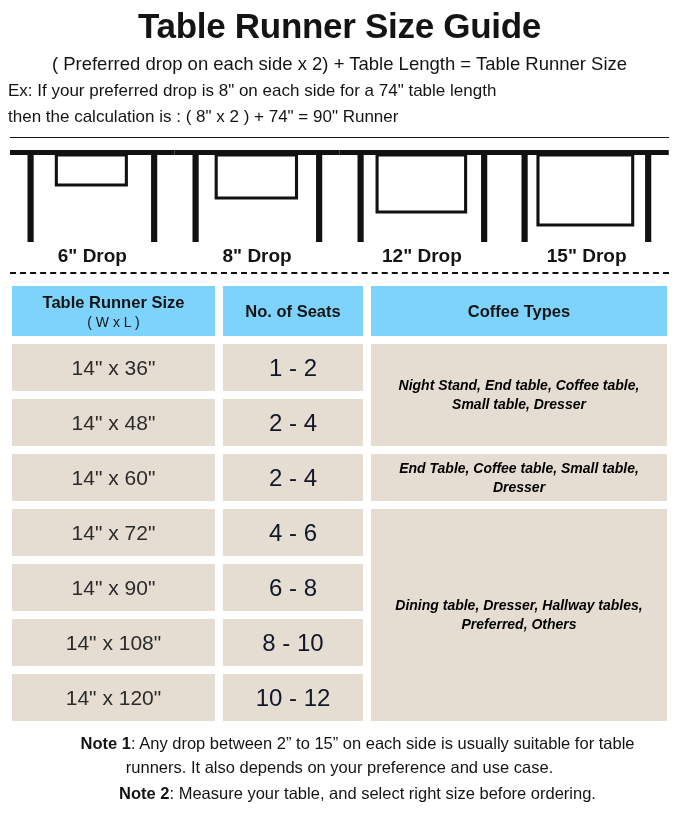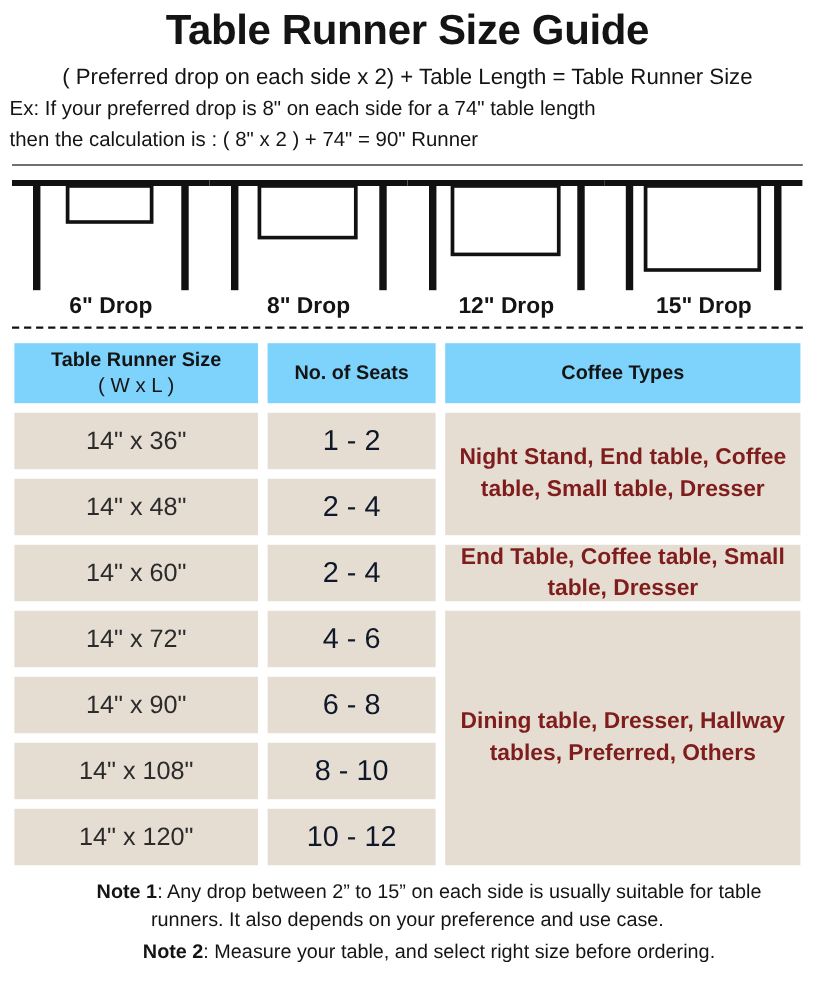--- a/index.html
+++ b/index.html
@@ -99,38 +99,39 @@
     padding: 6px 8px;
   }
   .head {
     background: #7dd3fc;
     font-weight: bold;
     font-size: 16.5px;
     height: 50px;
   }
   .head .sub {
     font-weight: normal;
-    font-size: 17px;
+    font-size: 14px;
     margin-top: 2px;
   }
   .cell-size {
     height: 47px;
     font-size: 21px;
     color: #2b2b2b;
   }
   .cell-seats {
     height: 47px;
     font-size: 24px;
     color: #0f172a;
   }
   .cell-type {
-    font-size: 19px;
+    font-size: 14px;
     font-weight: bold;
     line-height: 1.35;
-    color: #7f1d1d;
+    color: #000000;
+    font-style: italic;
   }
   
   .notes {
     margin-top: 11px;
     padding: 0 8px;
     font-size: 16.5px;
     line-height: 1.45;
     text-align: center;
   }
   .notes .line { margin-bottom: 2px; }

